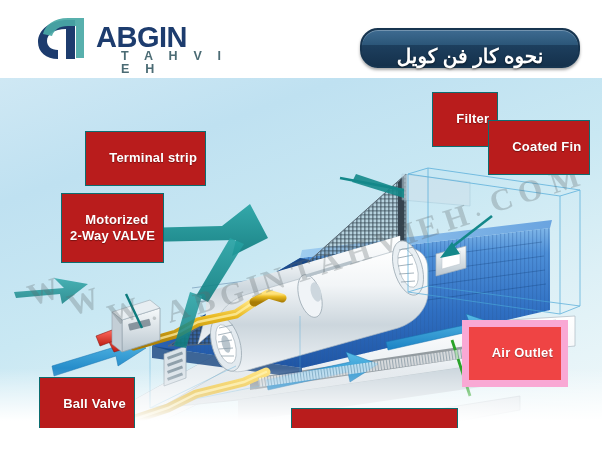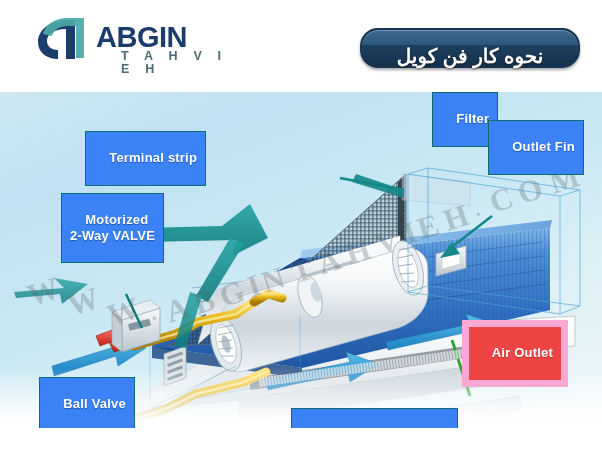--- a/index.html
+++ b/index.html
@@ -1,20 +1,20 @@
 <!DOCTYPE html>
 <html><head>
 <meta charset="utf-8">
 <style>
   html,body{margin:0;padding:0;background:#fff;}
   body{width:602px;height:451px;overflow:hidden;font-family:"Liberation Sans",sans-serif;}
   #stage{position:relative;width:602px;height:451px;background:#ffffff;overflow:hidden;}
 
   
-  .header{position:absolute;left:0;top:0;width:602px;height:92px;background:#ffffff;z-index:40;}
+  .header{position:absolute;left:0;top:0;width:602px;height:78px;background:#ffffff;z-index:40;}
   .logo{position:absolute;left:28px;top:14px;width:200px;height:52px;}
   .logo svg{display:block;}
   .logo-word{position:absolute;left:68px;top:9px;font-size:29px;font-weight:bold;letter-spacing:-0.5px;color:#1d3c6e;line-height:1;}
   .logo-sub{position:absolute;left:70px;top:36px;font-size:12.5px;font-weight:bold;letter-spacing:6.2px;color:#4b6b74;line-height:1;margin-left:23px;}
 
   .title-pill{position:absolute;right:22px;top:28px;width:216px;height:36px;border-radius:18px;
      background:linear-gradient(180deg,#3e6b91 0%,#2b5678 42%,#1d3f5e 43%,#15314c 100%);
      border:2px solid #173550;box-shadow:0 2px 3px rgba(0,0,0,.35), inset 0 1px 0 rgba(255,255,255,.28);
      display:flex;align-items:flex-end;justify-content:center;z-index:41;}
   .title-pill span{color:#ffffff;font-size:20px;font-weight:bold;direction:rtl;letter-spacing:0px;
@@ -33,21 +33,21 @@
   .wm span{position:absolute;font-size:31px;font-weight:bold;color:rgba(95,105,110,0.30);
      font-family:"Liberation Serif",serif;}
 
   
   .art{position:absolute;left:0;top:0;width:602px;height:350px;z-index:4;}
 
   
   .lbl{position:absolute;z-index:20;color:#ffffff;font-size:13px;font-weight:bold;
       padding:3px 8px 4px 8px;line-height:1.18;white-space:pre;letter-spacing:.2px;
       text-shadow:0 1px 1px rgba(0,0,0,.35);}
-  .lbl.teal{background:#3b82f6;border:1px solid #0c6d70;}
+  .lbl.teal{background:#b91c1c;border:1px solid #0c6d70;}
   .lbl.green{background:#ef4444;border:7px solid #f9a8d4;}
 </style>
 </head>
 <body>
 
 <div id="stage">
 
   <div class="scene">
 
     <div class="wm">
@@ -326,21 +326,21 @@
     <div class="title-pill">
       <span>نحوه کار فن کویل</span>
     </div>
   </div>
 
   <div class="lbl teal" style="left:432px;top:92px;">
     <span>Filter</span>
   </div>
 
   <div class="lbl teal" style="left:488px;top:120px;">
-    <span>Outlet Fin</span>
+    <span>Coated Fin</span>
   </div>
 
   <div class="lbl teal" style="left:85px;top:131px;text-align:right;">
     <span>Terminal strip</span>
   </div>
 
   <div class="lbl teal" style="left:33px;top:193px;text-align:left;margin-left:28px;">
     <span>Motorized
 2-Way VALVE</span>
   </div>

